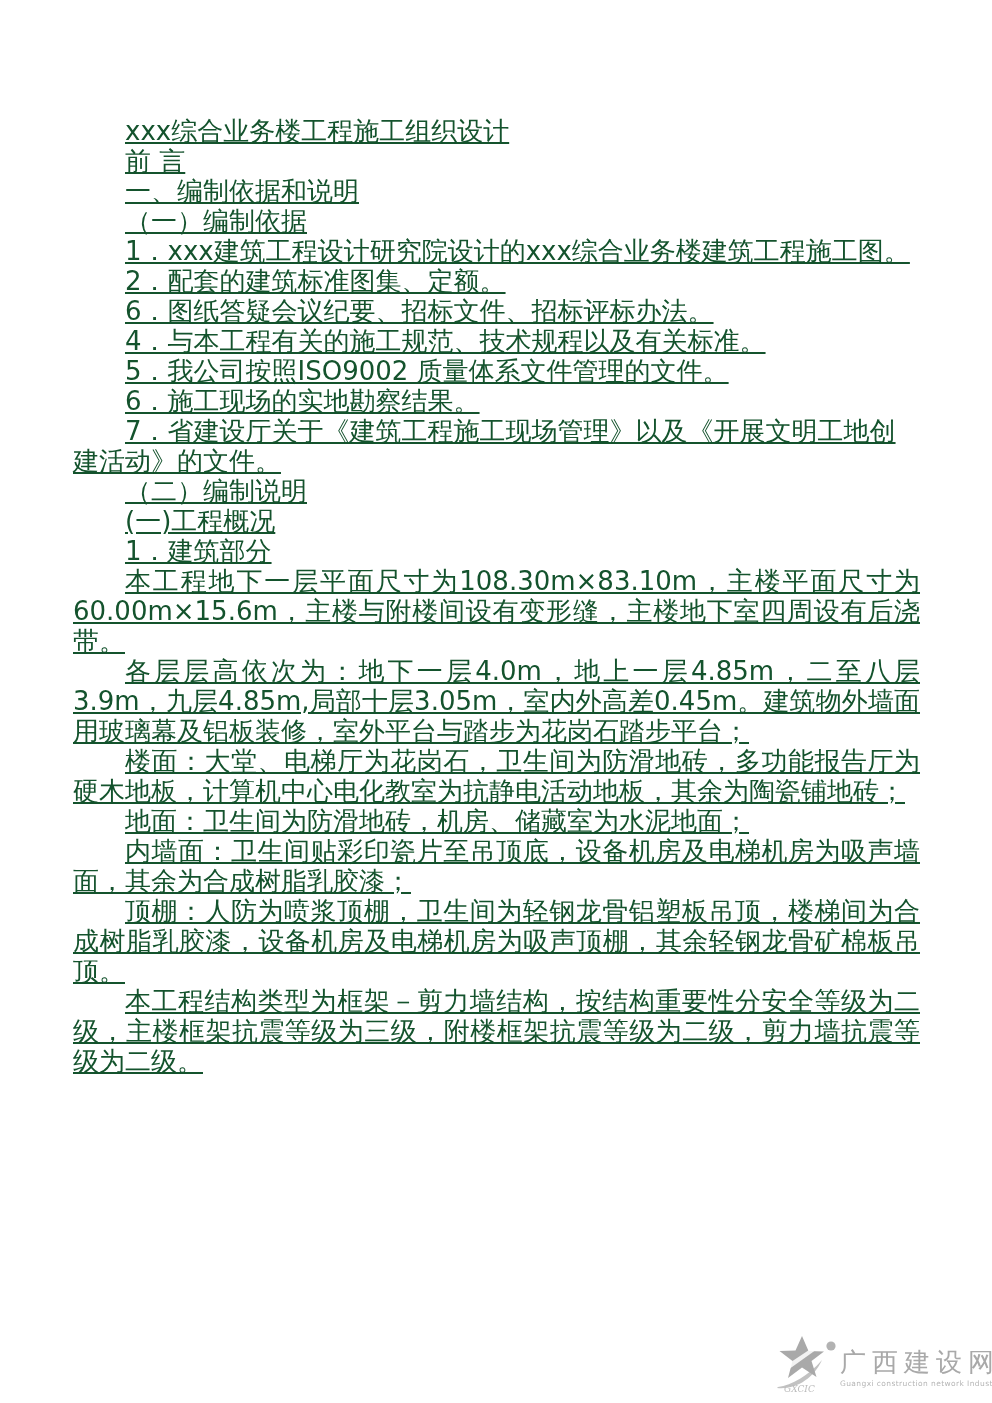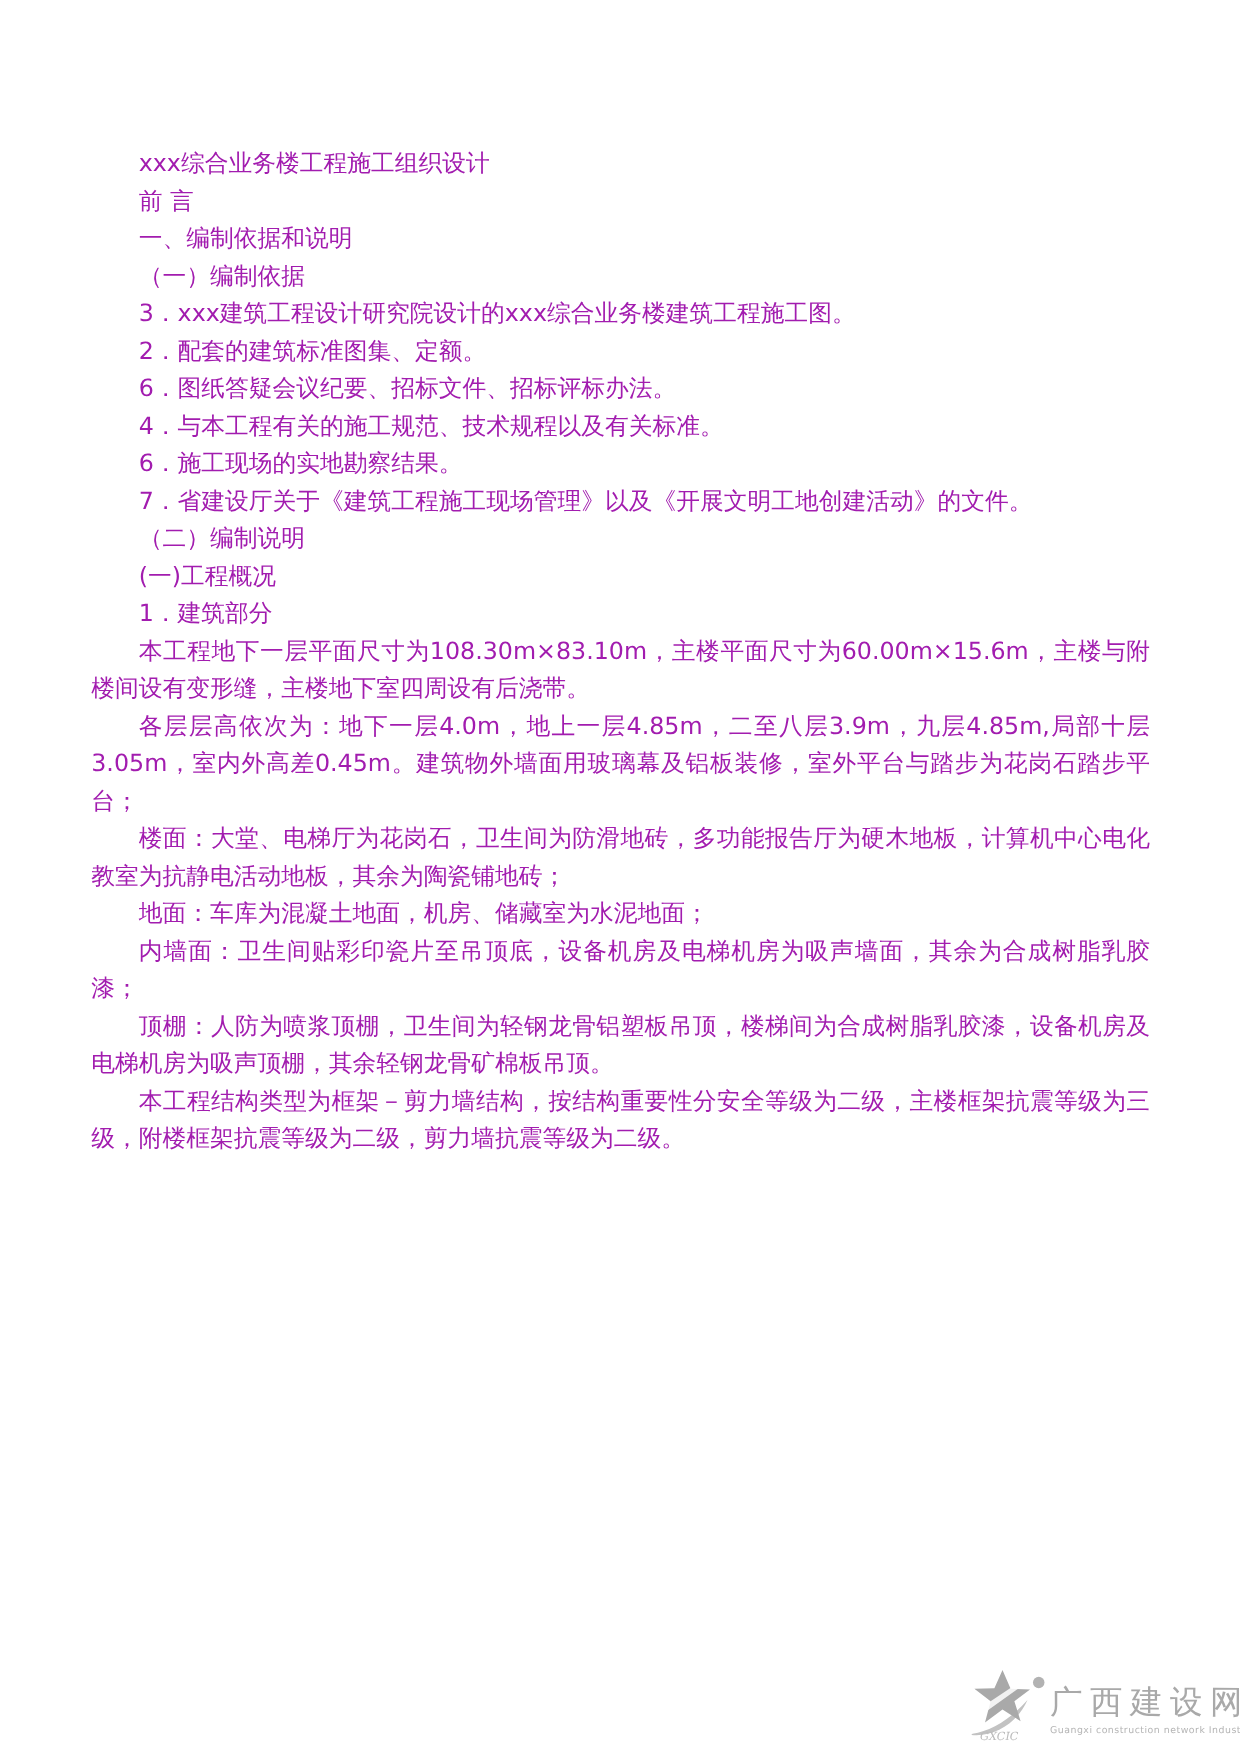--- a/index.html
+++ b/index.html
@@ -12,23 +12,24 @@
     height: 1403px;
     position: relative;
     overflow: hidden;
     font-family: "DejaVu Sans", "Liberation Sans", sans-serif;
   }
   .doc-body {
     position: absolute;
     left: 73px;
     top: 116px;
     width: 847px;
-    color: #a21caf;
-    font-size: 19px;
+    color: #14532d;
+    font-size: 26px;
     line-height: 30px;
+    text-decoration: underline;
   }
   .doc-body p {
     margin: 0;
     padding: 0;
     text-indent: 2em;
     text-align: justify;
     word-break: break-word;
   }
   .doc-body p.role-title,
   .doc-body p.role-heading,
@@ -74,33 +75,34 @@
   }
 </style>
 </head>
 <body>
 
 <div class="doc-body" id="doc-body">
     <p class="role-title">xxx综合业务楼工程施工组织设计</p>
     <p class="role-heading">前 言</p>
     <p class="role-heading">一、编制依据和说明</p>
     <p class="role-heading">（一）编制依据</p>
-    <p class="role-list-item">3．xxx建筑工程设计研究院设计的xxx综合业务楼建筑工程施工图。</p>
+    <p class="role-list-item">1．xxx建筑工程设计研究院设计的xxx综合业务楼建筑工程施工图。</p>
     <p class="role-list-item">2．配套的建筑标准图集、定额。</p>
     <p class="role-list-item">6．图纸答疑会议纪要、招标文件、招标评标办法。</p>
     <p class="role-list-item">4．与本工程有关的施工规范、技术规程以及有关标准。</p>
+    <p class="role-list-item">5．我公司按照ISO9002 质量体系文件管理的文件。</p>
     <p class="role-list-item">6．施工现场的实地勘察结果。</p>
     <p class="role-list-item">7．省建设厅关于《建筑工程施工现场管理》以及《开展文明工地创建活动》的文件。</p>
     <p class="role-heading">（二）编制说明</p>
     <p class="role-heading">(一)工程概况</p>
     <p class="role-heading">1．建筑部分</p>
     <p class="role-body">本工程地下一层平面尺寸为108.30m×83.10m，主楼平面尺寸为60.00m×15.6m，主楼与附楼间设有变形缝，主楼地下室四周设有后浇带。</p>
     <p class="role-body">各层层高依次为：地下一层4.0m，地上一层4.85m，二至八层3.9m，九层4.85m,局部十层3.05m，室内外高差0.45m。建筑物外墙面用玻璃幕及铝板装修，室外平台与踏步为花岗石踏步平台；</p>
     <p class="role-body">楼面：大堂、电梯厅为花岗石，卫生间为防滑地砖，多功能报告厅为硬木地板，计算机中心电化教室为抗静电活动地板，其余为陶瓷铺地砖；</p>
-    <p class="role-body">地面：车库为混凝土地面，机房、储藏室为水泥地面；</p>
+    <p class="role-body">地面：卫生间为防滑地砖，机房、储藏室为水泥地面；</p>
     <p class="role-body">内墙面：卫生间贴彩印瓷片至吊顶底，设备机房及电梯机房为吸声墙面，其余为合成树脂乳胶漆；</p>
     <p class="role-body">顶棚：人防为喷浆顶棚，卫生间为轻钢龙骨铝塑板吊顶，楼梯间为合成树脂乳胶漆，设备机房及电梯机房为吸声顶棚，其余轻钢龙骨矿棉板吊顶。</p>
     <p class="role-body">本工程结构类型为框架－剪力墙结构，按结构重要性分安全等级为二级，主楼框架抗震等级为三级，附楼框架抗震等级为二级，剪力墙抗震等级为二级。</p>
   </div>
 
 <div class="watermark">
   <svg class="wm-star" viewBox="0 0 66 62" xmlns="http://www.w3.org/2000/svg" aria-hidden="true">
 
     <path d="M6 53 C 20 51, 36 42, 50 26 C 42 44, 24 56, 5 54 Z" fill="#c2c2c2"></path>
 

